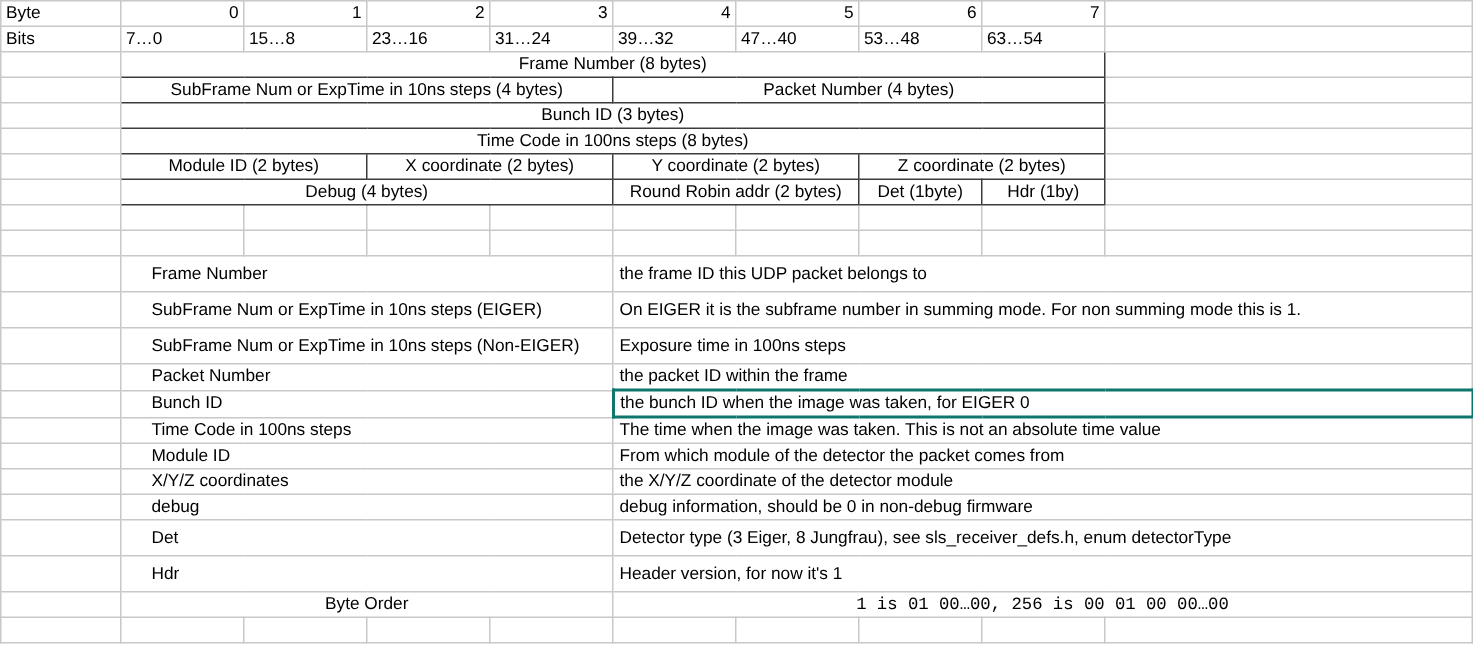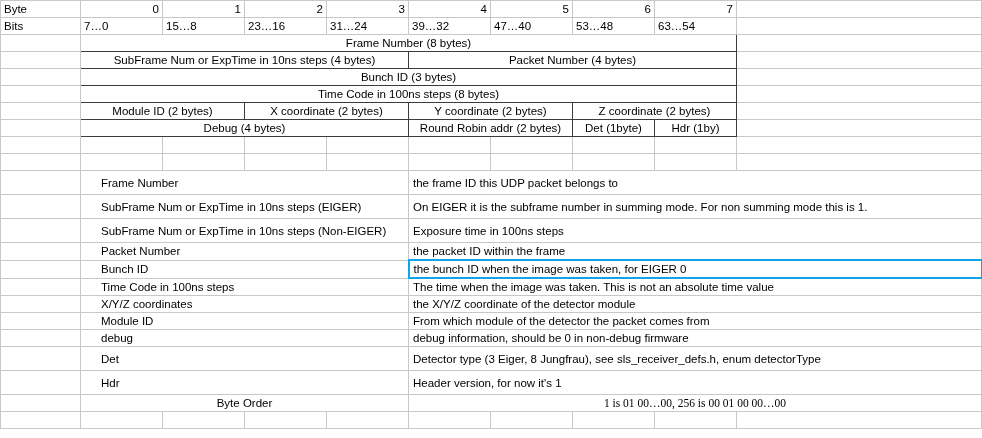--- a/index.html
+++ b/index.html
@@ -16,23 +16,23 @@
     border:1px solid #c8c8c8;
     height:16px;
     padding:0 3px;
     vertical-align:middle;
     white-space:nowrap;
     overflow:hidden;
   }
   .r{text-align:right;}
   .c{text-align:center;}
   .l{text-align:left;}
-  .thick{border:2px solid #0ea5e9;}
+  .thick{border:2px solid #0f766e;}
   .empty{}
-  .mono{font-family:Liberation Serif, serif;font-size:11.5px;}
+  .mono{font-family:Liberation Mono, monospace;font-size:11.5px;}
   .hdrcell{border:1px solid #3c3c3c;text-align:center;}
   .desc-key{padding-left:20px;}
   .desc-val{padding-left:4px;}
   .tall{height:24px;}
 </style>
 </head>
 <body>
 
 <div class="sheet">
 <table>
@@ -169,27 +169,27 @@
     <td class="desc-key l" colspan="4">Bunch ID</td>
     <td class="desc-val l thick" colspan="5">the bunch ID when the image was taken, for EIGER 0</td>
   </tr>
   <tr>
     <td class="empty"></td>
     <td class="desc-key l" colspan="4">Time Code in 100ns steps</td>
     <td class="desc-val l" colspan="5">The time when the image was taken. This is not an absolute time value</td>
   </tr>
   <tr>
     <td class="empty"></td>
+    <td class="desc-key l" colspan="4">Module ID</td>
+    <td class="desc-val l" colspan="5">From which module of the detector the packet comes from</td>
+  </tr>
+  <tr>
+    <td class="empty"></td>
     <td class="desc-key l" colspan="4">X/Y/Z coordinates</td>
     <td class="desc-val l" colspan="5">the X/Y/Z coordinate of the detector module</td>
-  </tr>
-  <tr>
-    <td class="empty"></td>
-    <td class="desc-key l" colspan="4">Module ID</td>
-    <td class="desc-val l" colspan="5">From which module of the detector the packet comes from</td>
   </tr>
   <tr>
     <td class="empty"></td>
     <td class="desc-key l" colspan="4">debug</td>
     <td class="desc-val l" colspan="5">debug information, should be 0 in non-debug firmware</td>
   </tr>
   <tr class="tall">
     <td class="empty"></td>
     <td class="desc-key l" colspan="4">Det</td>
     <td class="desc-val l" colspan="5">Detector type (3 Eiger, 8 Jungfrau), see sls_receiver_defs.h, enum detectorType</td>

